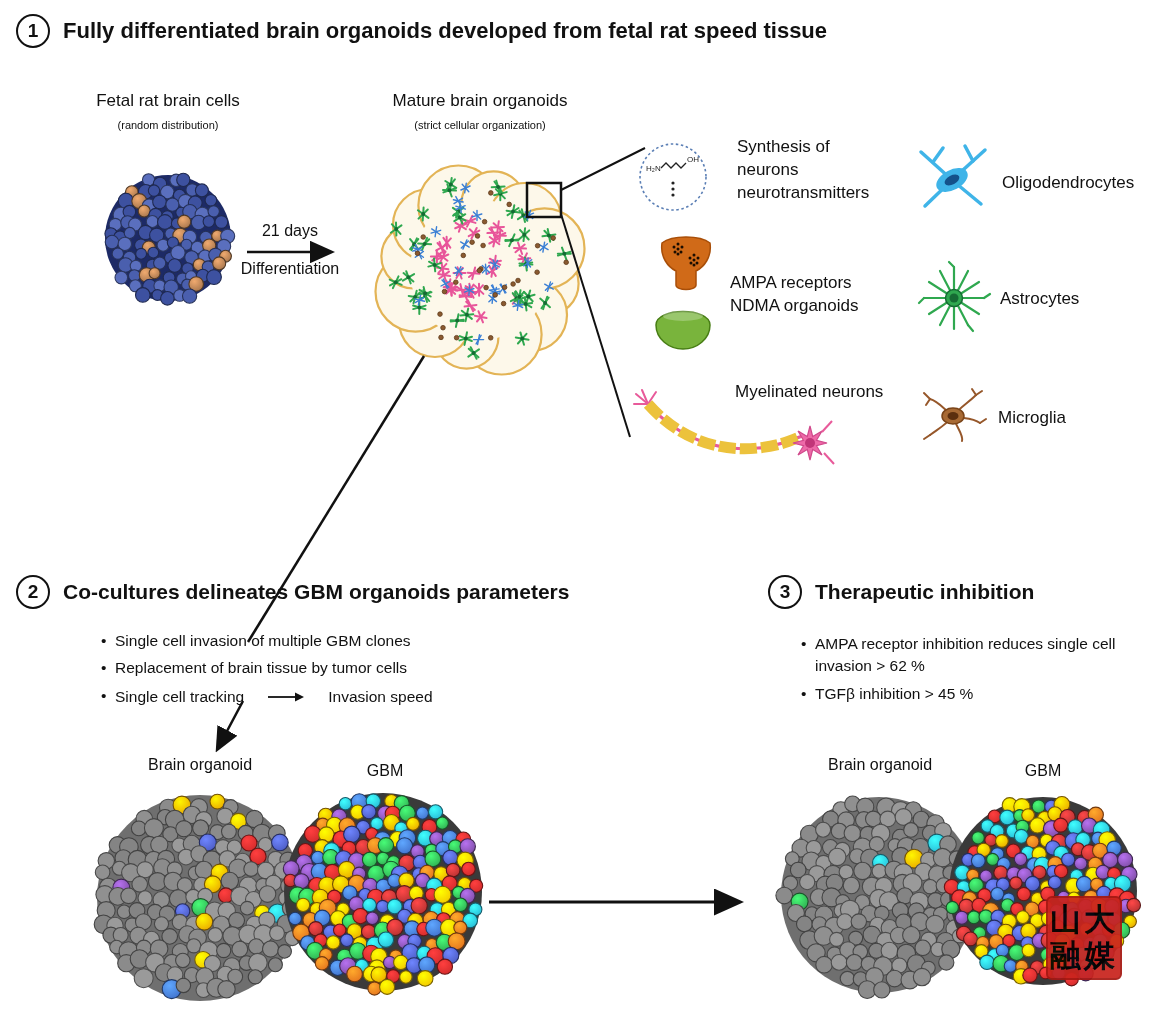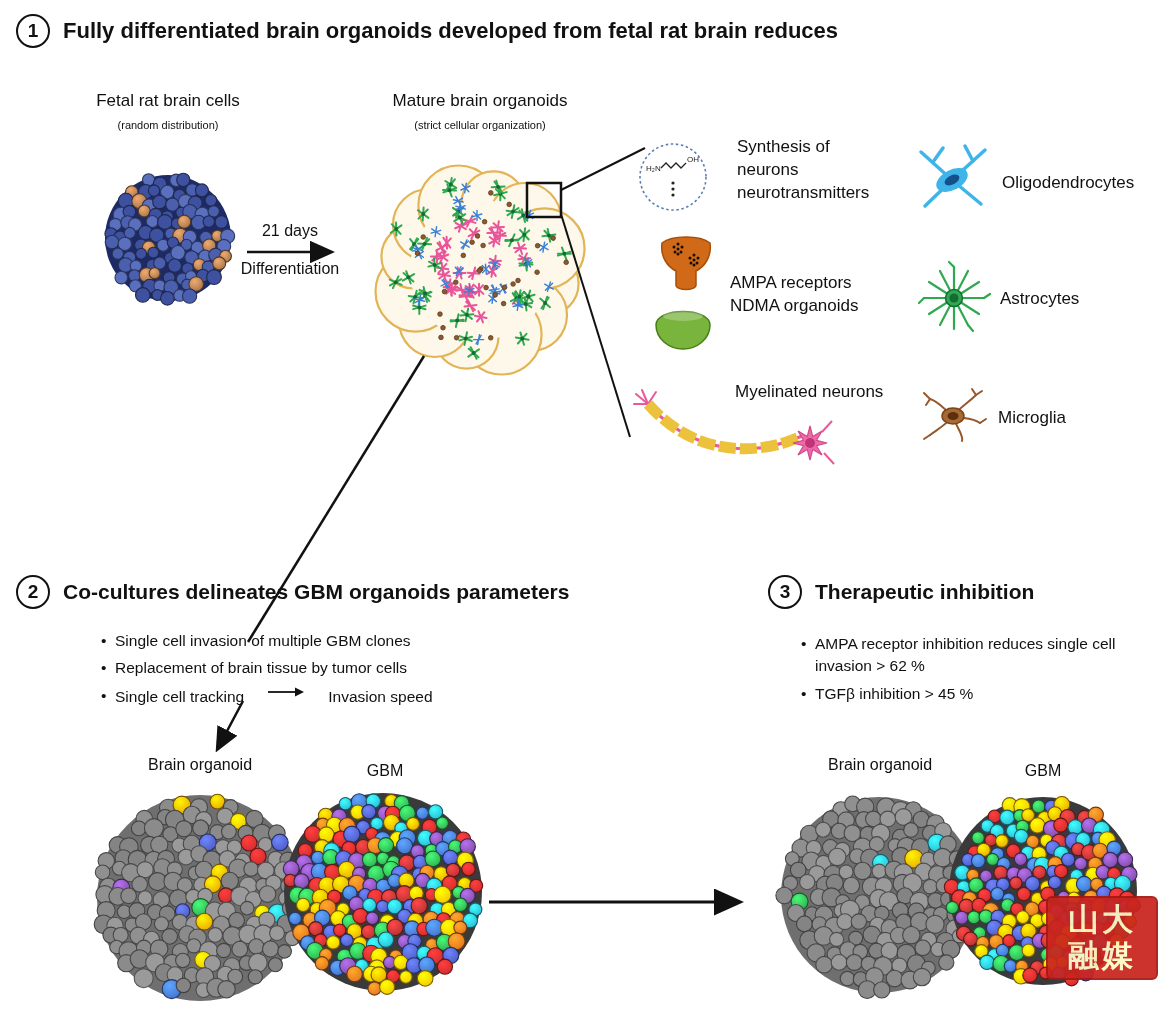--- a/index.html
+++ b/index.html
@@ -14,34 +14,34 @@
   .sectitle{font-weight:bold}
   .t22{font-size:22px}
   .t21{font-size:21px}
   .caption{position:absolute;text-align:center;font-size:17px;line-height:1.25;font-weight:normal}
   .caption .sub{display:block;font-size:11px;margin-top:8px}
   .smalllabel{position:absolute;text-align:center;font-size:16px}
   .leglabel{position:absolute;font-size:17px;line-height:1.35}
   .bullets{position:absolute;font-size:15.5px;line-height:1.45}
   .bullets .b{position:relative;padding-left:15px;margin-bottom:5px}
   .bullets .b::before{content:"\2022";position:absolute;left:1px;top:0}
-  .b .inlinerow{display:inline-flex;align-items:flex-start;gap:24px;vertical-align:middle}
-  #watermark{position:absolute;left:1046px;top:896px;width:112px;height:84px;background:#c9241e;border-radius:6px;
-             display:flex;flex-direction:column;align-items:center;justify-content:center;color:#fef9c3;font-weight:bold;
+  .b .inlinerow{display:inline-flex;align-items:center;gap:24px;vertical-align:middle}
+  #watermark{position:absolute;left:1046px;top:896px;width:76px;height:84px;background:#c9241e;border-radius:6px;
+             display:flex;flex-direction:column;align-items:center;justify-content:center;color:#000000;font-weight:bold;
              font-size:31px;line-height:1.15;letter-spacing:3px;z-index:8;opacity:.93;border:2px solid #a51812}
   #overlay{position:absolute;left:0;top:0;z-index:6;pointer-events:none}
 </style>
 </head>
 <body>
 
 <div id="canvas">
 
   <div class="sechead" style="left:16px;top:14px;">
     <span class="numcirc">1</span>
-    <span class="sectitle t22">Fully differentiated brain organoids developed from fetal rat brain reduces</span>
+    <span class="sectitle t22">Fully differentiated brain organoids developed from fetal rat speed tissue</span>
   </div>
 
   <div class="caption" style="left:70px;top:90px;width:196px;">
     <span>Fetal rat brain cells</span>
     <span class="sub">(random distribution)</span>
   </div>
   <div class="caption" style="left:352px;top:90px;width:256px;">
     <span>Mature brain organoids</span>
     <span class="sub">(strict cellular organization)</span>
   </div>

